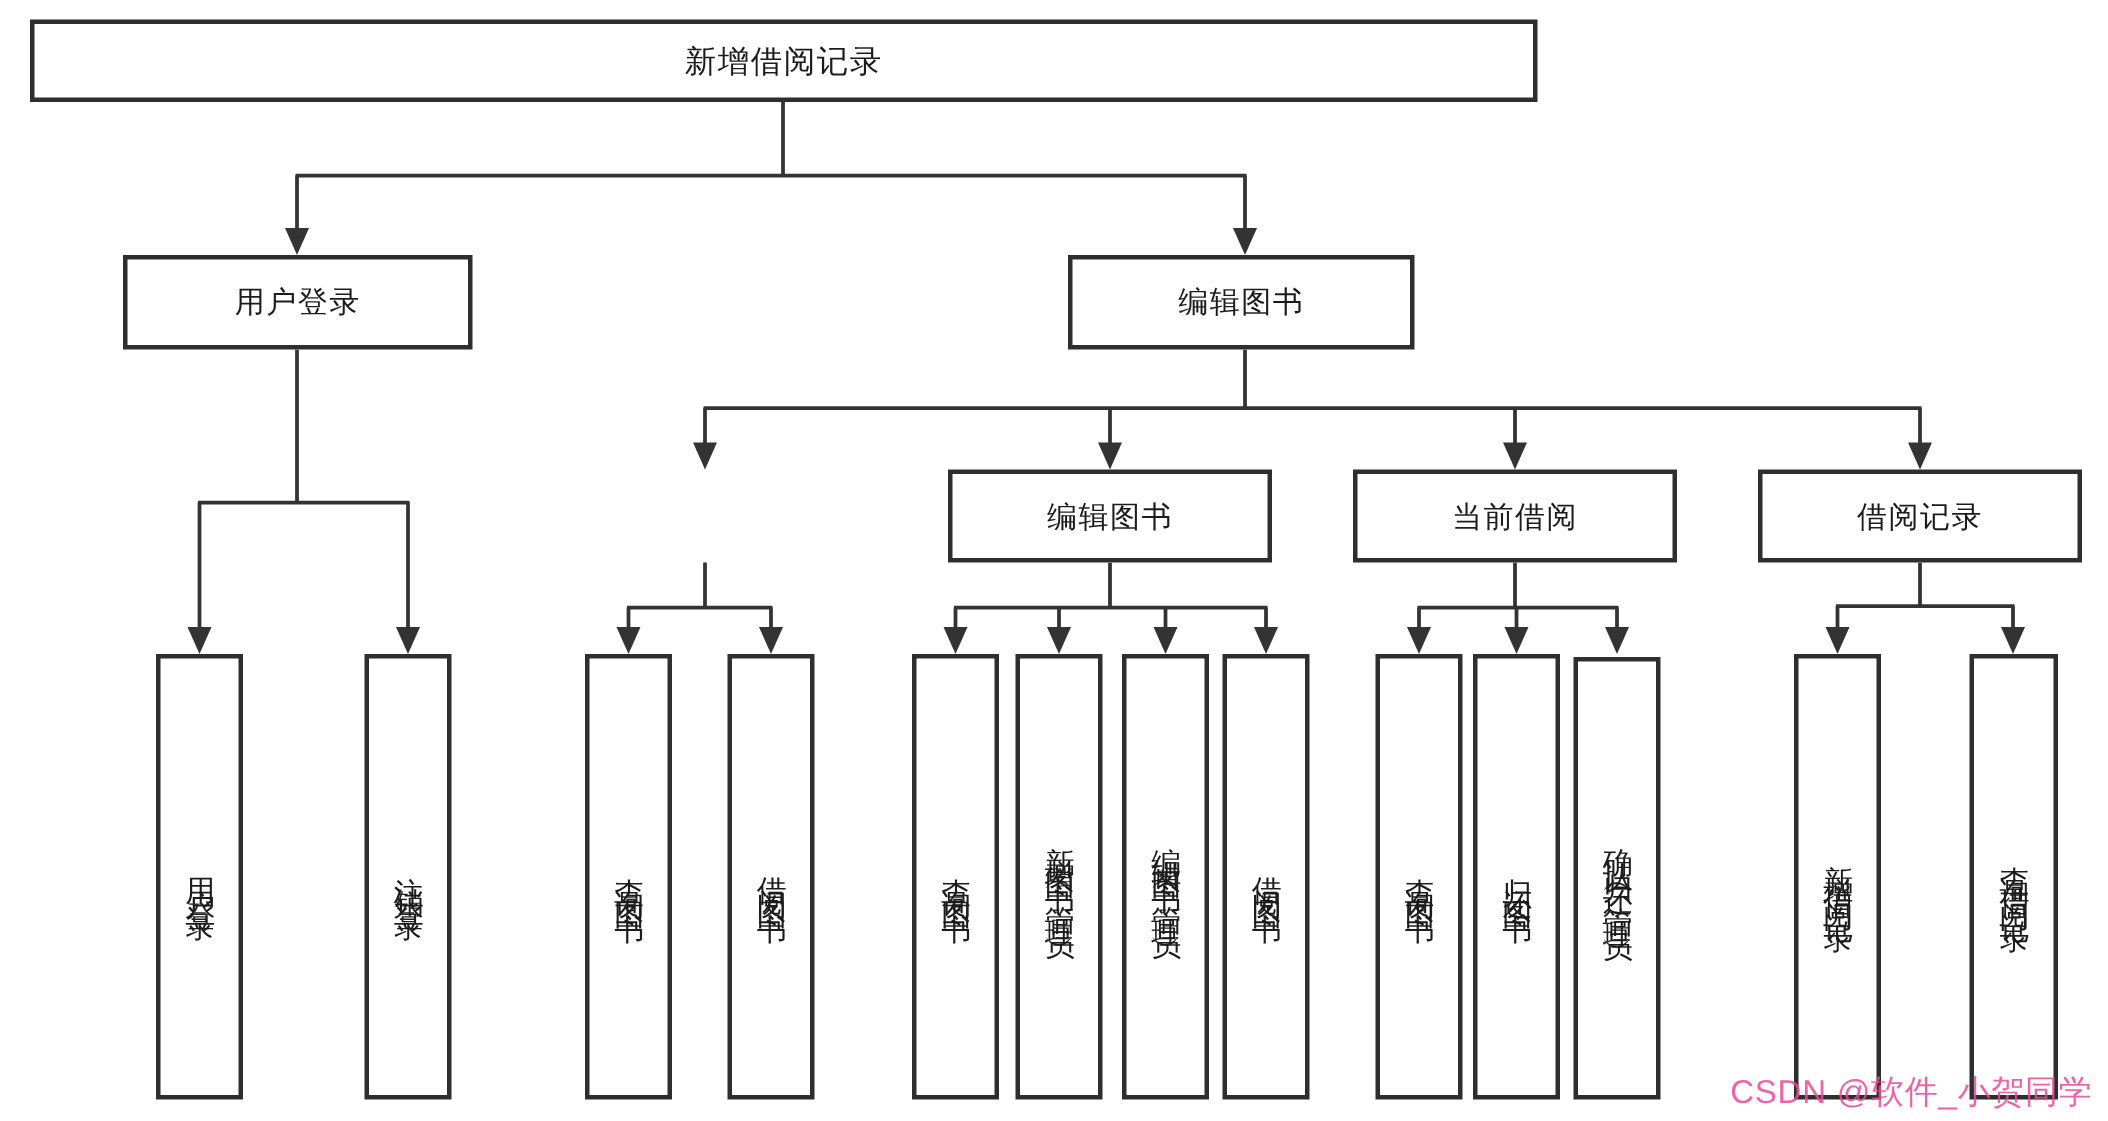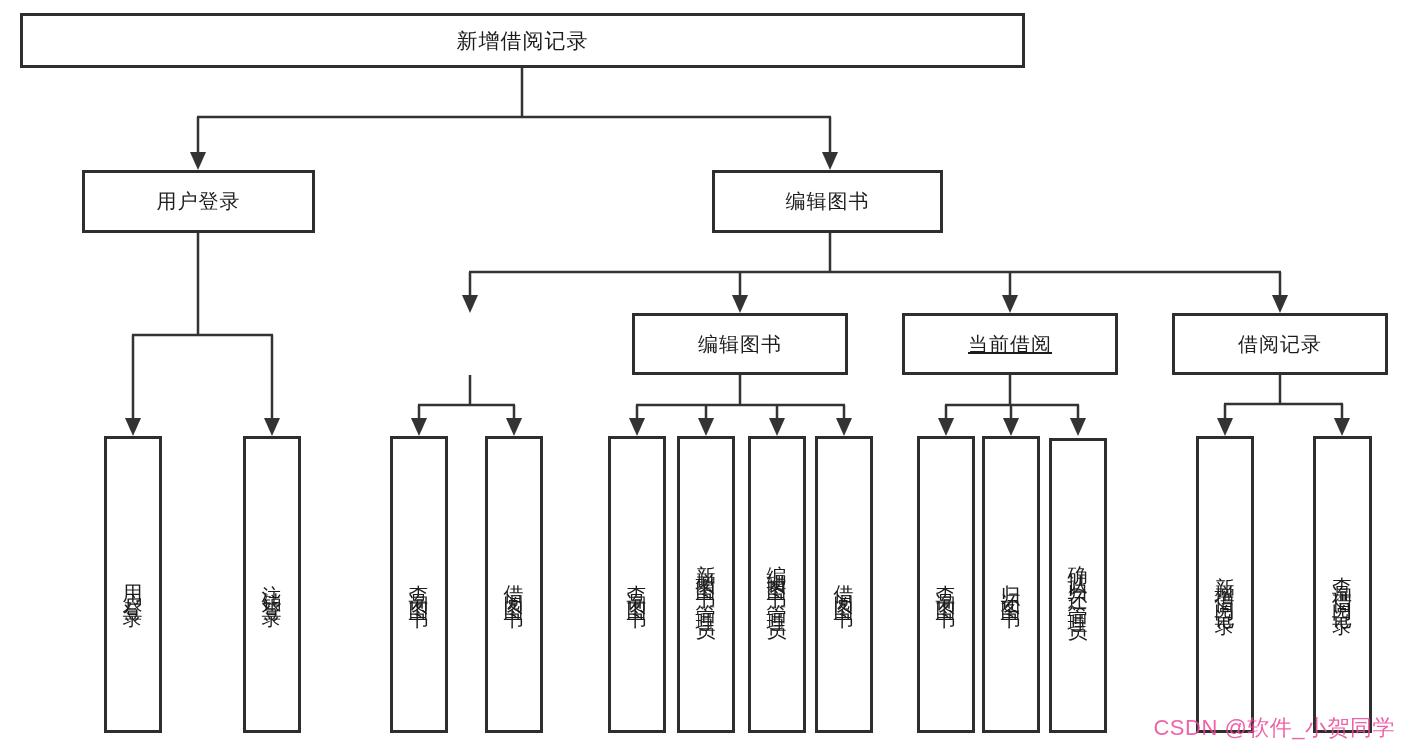--- a/index.html
+++ b/index.html
@@ -117,21 +117,21 @@
   <div class="node lvl" style="left:82px; top:170px; width:233px; height:63px;">
     <span class="hlabel">用户登录</span>
   </div>
   <div class="node lvl" style="left:712px; top:170px; width:231px; height:63px;">
     <span class="hlabel">编辑图书</span>
   </div>
 
   <div class="node lvl" style="left:632px; top:313px; width:216px; height:62px;">
     <span class="hlabel">编辑图书</span>
   </div>
-  <div class="node lvl" style="left:902px; top:313px; width:216px; height:62px;text-decoration:underline;">
+  <div class="node lvl" style="left:902px; top:313px; width:216px; height:62px;">
     <span class="hlabel">当前借阅</span>
   </div>
   <div class="node lvl" style="left:1172px; top:313px; width:216px; height:62px;">
     <span class="hlabel">借阅记录</span>
   </div>
 
   <div class="node leaf" style="left:104px; top:436px; width:58px; height:297px;">
     <span class="vlabel">用户登录</span>
   </div>
   <div class="node leaf" style="left:243px; top:436px; width:58px; height:297px;">

